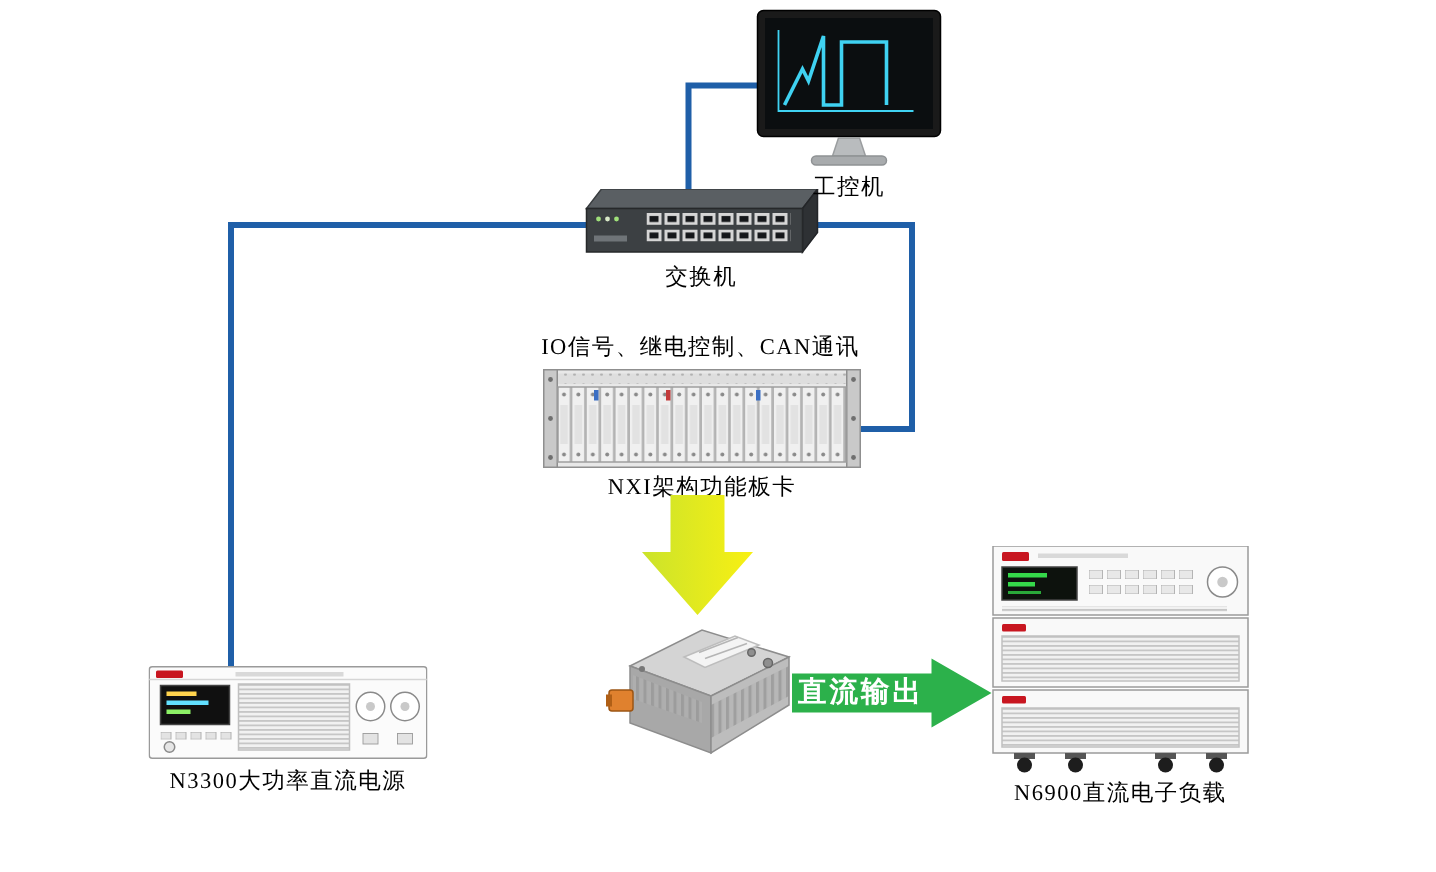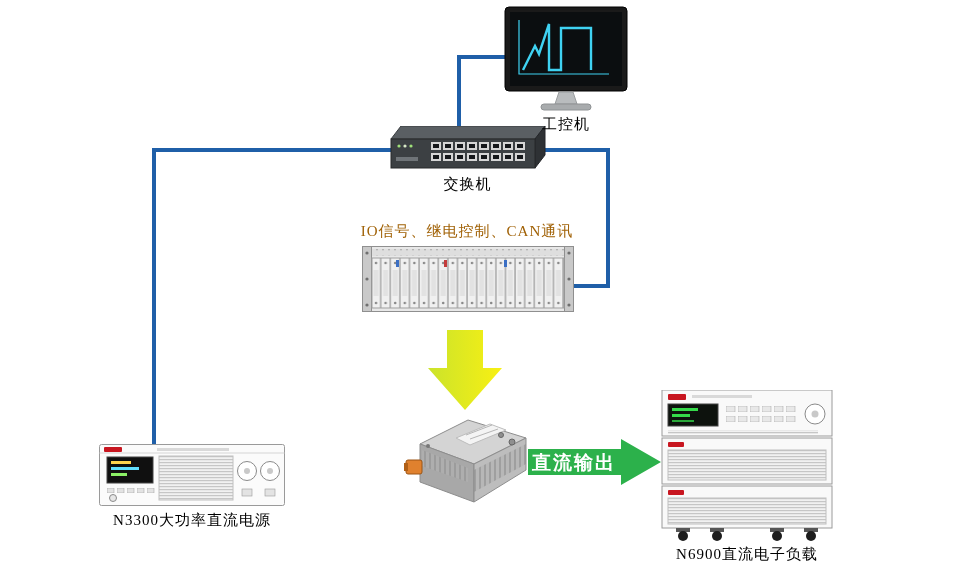--- a/index.html
+++ b/index.html
@@ -12,21 +12,21 @@
     --screen-trace:#3fd2f2;
     --brand-red:#c81620;
     --arrow-text:#ffffff;
   }
   body{ background:#fff; font-family:"Liberation Serif", serif; }
   .canvas{ position:relative; width:957px; height:581px; background:#fff; overflow:hidden; }
   .wires{ position:absolute; inset:0; z-index:0; }
   .wire{ fill:none; stroke:var(--wire-blue); stroke-width:4; }
   .node{ position:absolute; z-index:1; display:flex; flex-direction:column; align-items:center; }
   .node figcaption{ margin-top:3px; font-size:15px; color:#000; white-space:nowrap; letter-spacing:1px; }
-  .caption-text{ position:absolute; z-index:1; font-size:15px; color:#a16207; text-align:center; letter-spacing:1px; }
+  .caption-text{ position:absolute; z-index:1; font-size:15px; color:#000000; text-align:center; letter-spacing:1px; }
   .flow{ position:absolute; z-index:2; }
   .fill-red{ fill:var(--arrow-red); }
   .fill-green{ fill:var(--arrow-green); }
   .brand{ fill:var(--brand-red); }
   .trace{ stroke:var(--screen-trace); fill:none; }
   .arrow-label{ fill:var(--arrow-text); font-size:19px; font-weight:bold; text-anchor:middle;
                 dominant-baseline:central; letter-spacing:2px; font-family:"Liberation Serif", serif; }
 </style>
 </head>
 <body>
@@ -107,20 +107,21 @@
           <circle cx="207" cy="59" r="1.6"></circle>
       </g>
       <rect x="10" y="3" width="192" height="7" fill="url(#ventDots)"></rect>
       <rect x="10" y="12" width="192" height="50" fill="url(#slots)" stroke="#9f9f9f"></rect>
       <g>
         <rect x="34" y="14" width="3" height="7" fill="#3b6fc4"></rect>
         <rect x="82" y="14" width="3" height="7" fill="#c43b3b"></rect>
         <rect x="142" y="14" width="3" height="7" fill="#3b6fc4"></rect>
       </g>
     </svg>
+    <figcaption>NXI架构功能板卡</figcaption>
   </figure>
 
   <div class="flow" style="left:428px; top:330px;">
     <svg width="74" height="80" viewBox="0 0 74 80">
       <defs>
         <linearGradient id="yg" x1="0" y1="0" x2="1" y2="0">
           <stop offset="0" style="stop-color:var(--arrow-yellow-1)"></stop>
           <stop offset="1" style="stop-color:var(--arrow-yellow-2)"></stop>
         </linearGradient>
       </defs>
@@ -195,21 +196,21 @@
         <circle cx="171" cy="27" r="9.5" fill="#fff" stroke="#8a8a8a"></circle>
         <circle cx="171" cy="27" r="3" fill="#c9c9c9"></circle>
       </g>
       <rect x="143" y="45" width="10" height="7" fill="#e3e3e3" stroke="#9a9a9a" stroke-width="0.6"></rect>
       <rect x="166" y="45" width="10" height="7" fill="#e3e3e3" stroke="#9a9a9a" stroke-width="0.6"></rect>
       <circle cx="14" cy="54" r="3.5" fill="#e6e6e6" stroke="#8a8a8a"></circle>
     </svg>
     <figcaption>N3300大功率直流电源</figcaption>
   </figure>
 
-  <figure class="node" style="left:660px; top:390px; width:174px;">
+  <figure class="node" style="left:660px; top:364px; width:174px;">
     <svg width="174" height="152" viewBox="0 0 174 152">
       <defs>
         <pattern id="loadbtn" x="66" y="16" width="12" height="10" patternUnits="userSpaceOnUse">
           <rect width="9" height="6" fill="#e8e8e8" stroke="#a0a0a0" stroke-width="0.5"></rect>
         </pattern>
       </defs>
 
       <g>
         <rect x="2" y="0" width="170" height="46" fill="#f9f9f9" stroke="#9a9a9a"></rect>
         <rect class="brand" x="8" y="4" width="18" height="6" rx="1"></rect>

